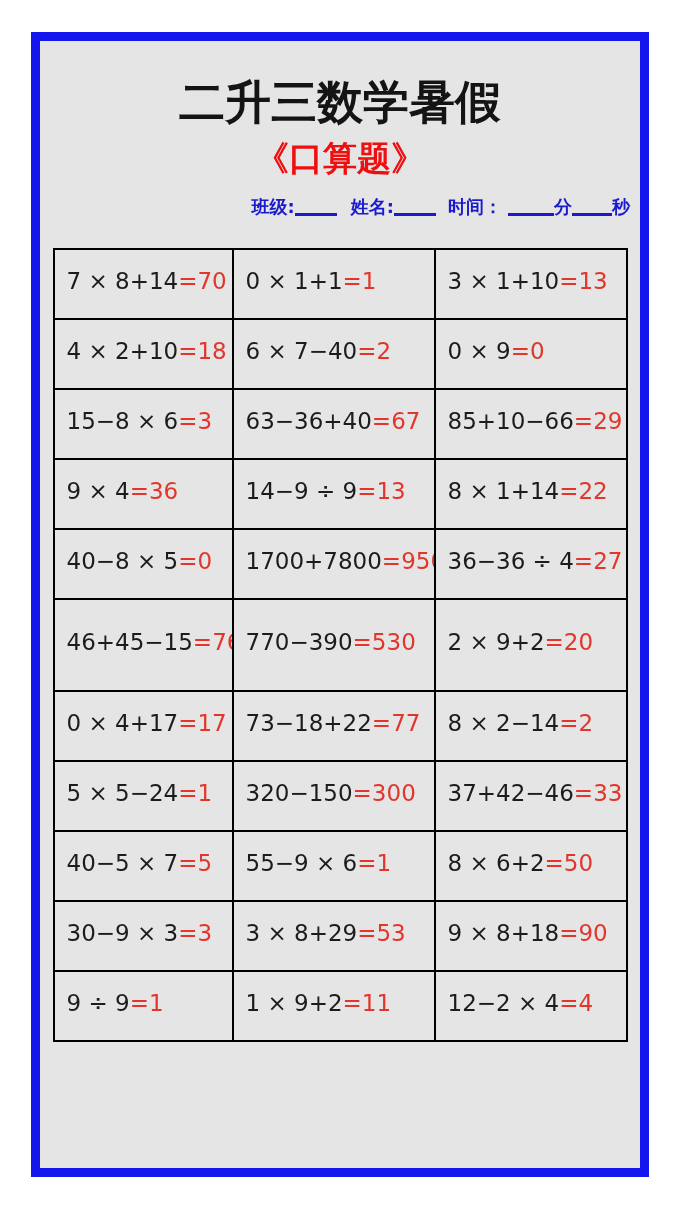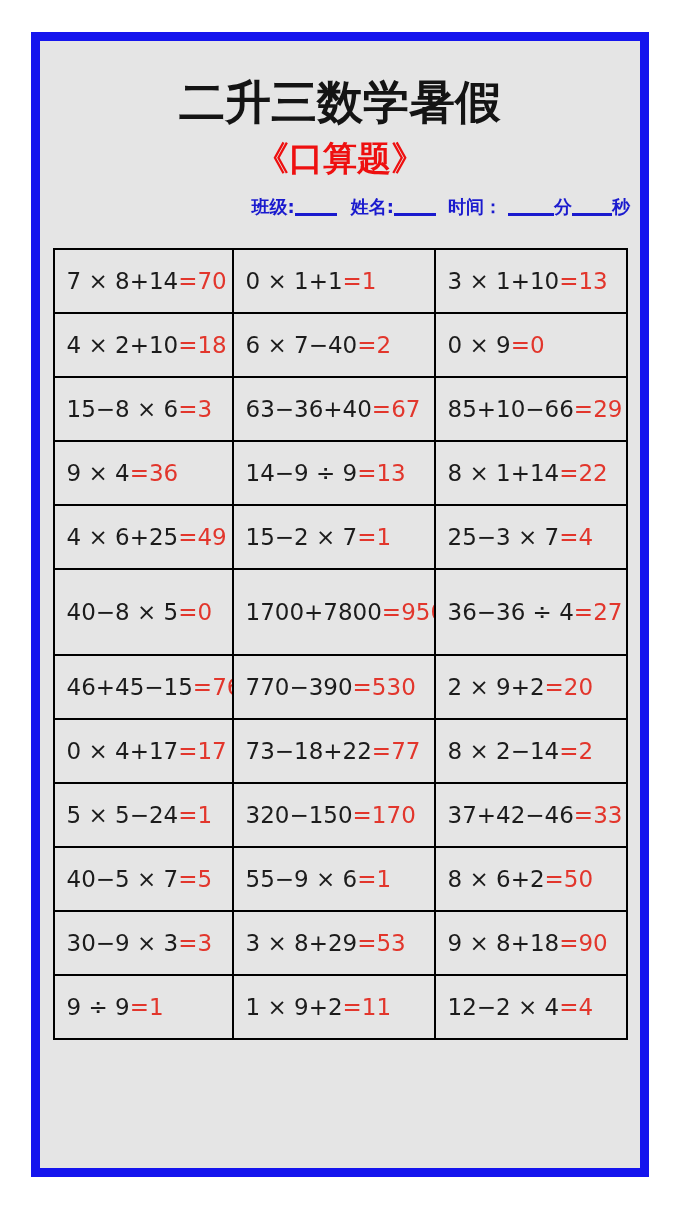--- a/index.html
+++ b/index.html
@@ -62,21 +62,21 @@
   .blank.w-sec    { width: 40px; }
   .problems {
     border-collapse: collapse;
     table-layout: fixed;
     width: 573px;
     margin: 29px auto 0;
   }
   .problems td {
     border: 2px solid #000000;
     height: 62px;
-    padding: 0 2px 0 12px;
+    padding: 0 2px 6px 12px;
     font-size: 23px;
     color: #1c1c1c;
     vertical-align: middle;
     white-space: nowrap;
     overflow: hidden;
   }
   .problems tr:nth-child(6) td { height: 84px; }
   .ans { color: #e2362c; }
 </style>
 </head>
@@ -114,42 +114,37 @@
     <td><span>15−8 × 6</span><span class="ans">=</span><span class="ans">3</span></td>
     <td><span>63−36+40</span><span class="ans">=</span><span class="ans">67</span></td>
     <td><span>85+10−66</span><span class="ans">=</span><span class="ans">29</span></td>
   </tr>
           <tr>
     <td><span>9 × 4</span><span class="ans">=</span><span class="ans">36</span></td>
     <td><span>14−9 ÷ 9</span><span class="ans">=</span><span class="ans">13</span></td>
     <td><span>8 × 1+14</span><span class="ans">=</span><span class="ans">22</span></td>
   </tr>
           <tr>
-    <td><span>4 × 6+25</span><span class="ans">=</span><span class="ans">49</span></td>
-    <td><span>15−2 × 7</span><span class="ans">=</span><span class="ans">1</span></td>
-    <td><span>25−3 × 7</span><span class="ans">=</span><span class="ans">4</span></td>
-  </tr>
-          <tr>
     <td><span>40−8 × 5</span><span class="ans">=</span><span class="ans">0</span></td>
     <td><span>1700+7800</span><span class="ans">=</span><span class="ans">9500</span></td>
     <td><span>36−36 ÷ 4</span><span class="ans">=</span><span class="ans">27</span></td>
   </tr>
           <tr>
     <td><span>46+45−15</span><span class="ans">=</span><span class="ans">76</span></td>
     <td><span>770−390</span><span class="ans">=</span><span class="ans">530</span></td>
     <td><span>2 × 9+2</span><span class="ans">=</span><span class="ans">20</span></td>
   </tr>
           <tr>
     <td><span>0 × 4+17</span><span class="ans">=</span><span class="ans">17</span></td>
     <td><span>73−18+22</span><span class="ans">=</span><span class="ans">77</span></td>
     <td><span>8 × 2−14</span><span class="ans">=</span><span class="ans">2</span></td>
   </tr>
           <tr>
     <td><span>5 × 5−24</span><span class="ans">=</span><span class="ans">1</span></td>
-    <td><span>320−150</span><span class="ans">=</span><span class="ans">170</span></td>
+    <td><span>320−150</span><span class="ans">=</span><span class="ans">300</span></td>
     <td><span>37+42−46</span><span class="ans">=</span><span class="ans">33</span></td>
   </tr>
           <tr>
     <td><span>40−5 × 7</span><span class="ans">=</span><span class="ans">5</span></td>
     <td><span>55−9 × 6</span><span class="ans">=</span><span class="ans">1</span></td>
     <td><span>8 × 6+2</span><span class="ans">=</span><span class="ans">50</span></td>
   </tr>
           <tr>
     <td><span>30−9 × 3</span><span class="ans">=</span><span class="ans">3</span></td>
     <td><span>3 × 8+29</span><span class="ans">=</span><span class="ans">53</span></td>

